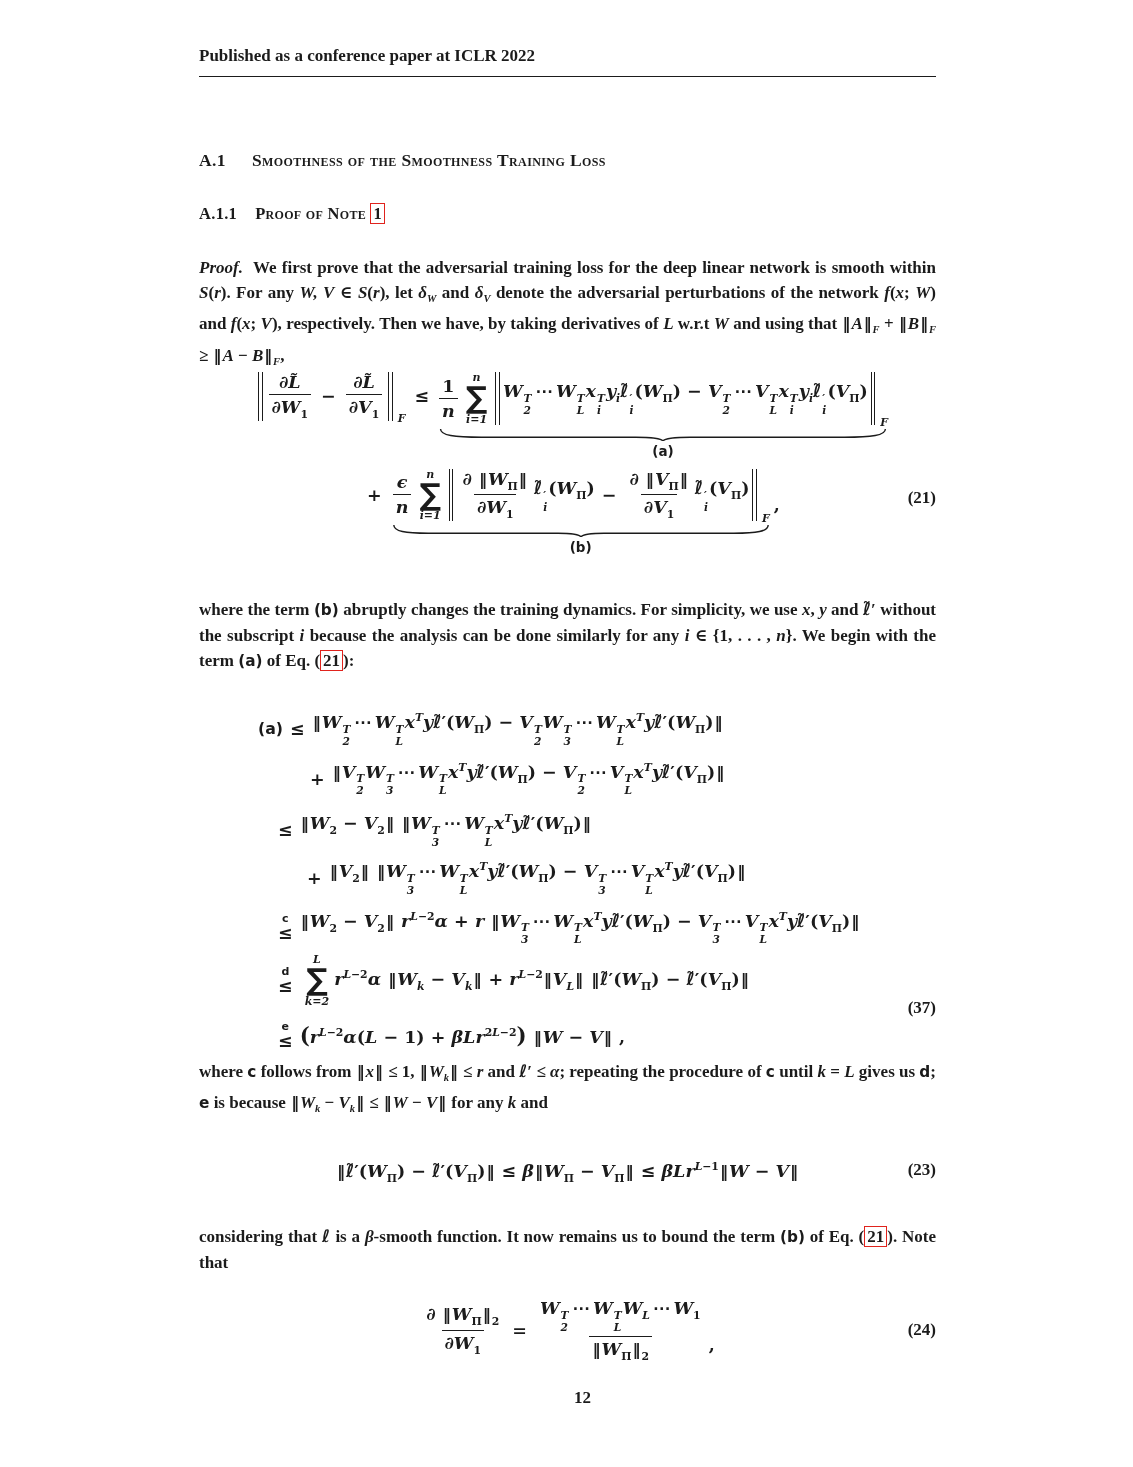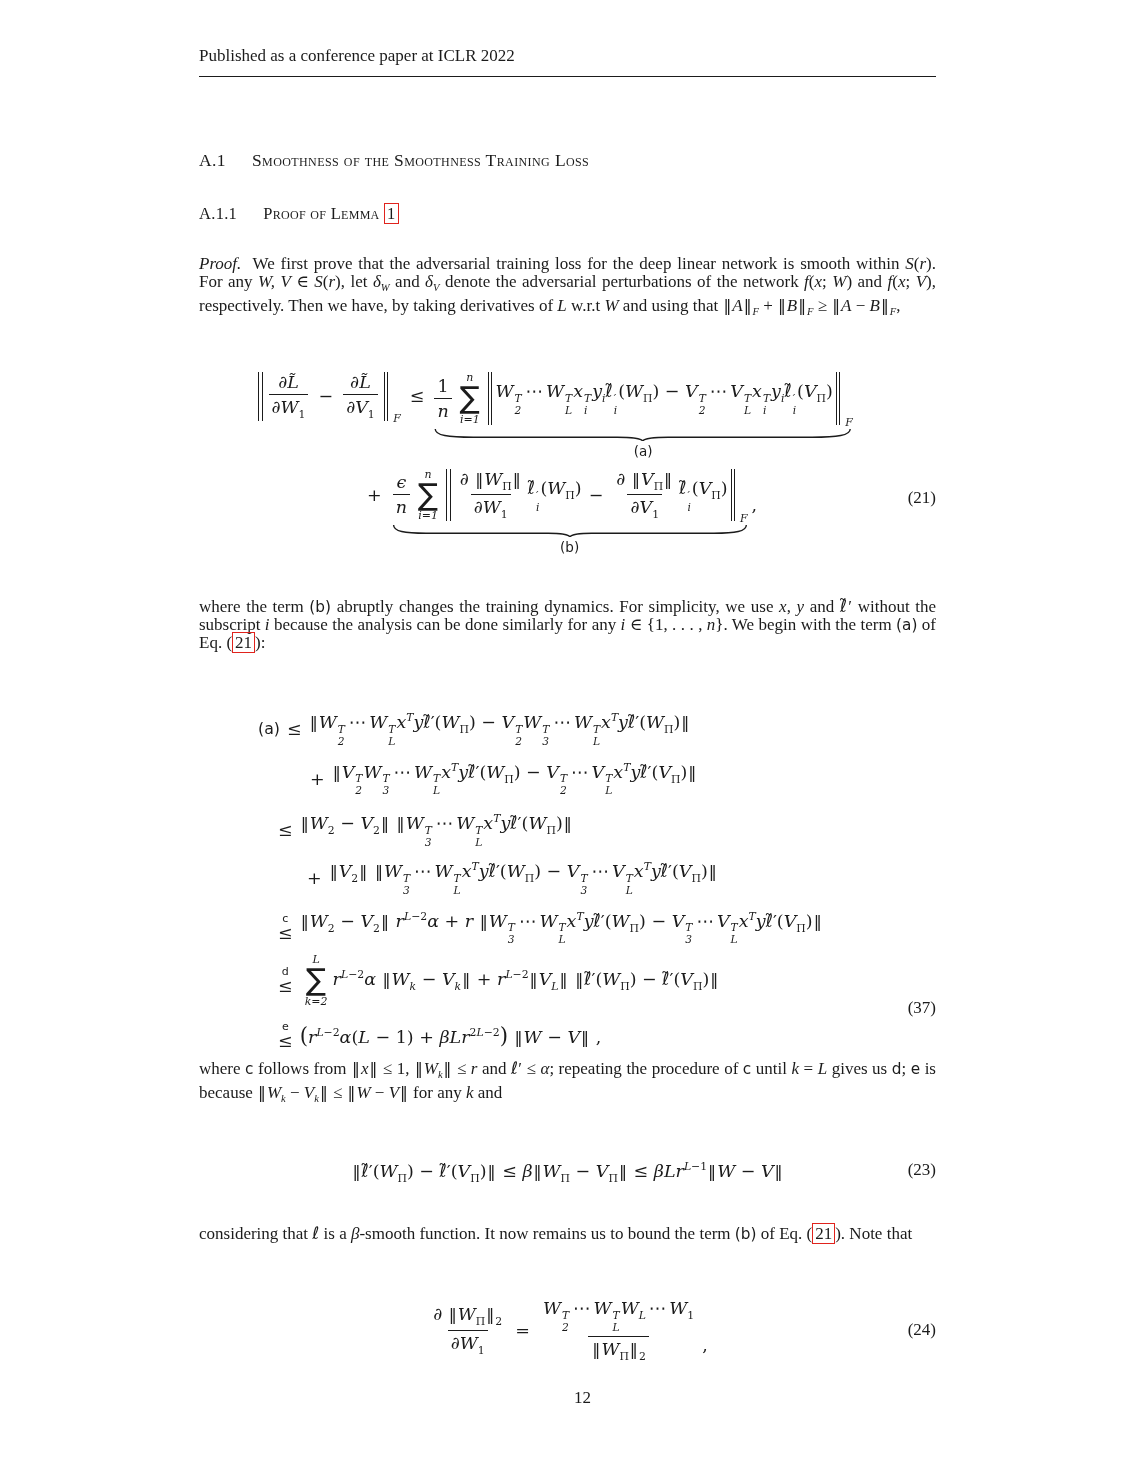--- a/index.html
+++ b/index.html
@@ -1,27 +1,27 @@
 <!DOCTYPE html>
 <html><head>
 <meta charset="utf-8">
 <style>
   html,body{margin:0;padding:0;background:#e8e8e8;}
   .page{position:relative;width:1133px;height:1467px;background:#ffffff;color:#1b1b1b;
-        font-family:"Liberation Serif","DejaVu Serif",serif;overflow:hidden;}
+        font-family:"Liberation Serif","DejaVu Serif",serif;overflow:hidden;font-weight:bold;}
   
   .header{position:absolute;left:199px;top:46px;width:737px;font-size:17px;
           padding-bottom:10px;border-bottom:1.5px solid #1b1b1b;}
   
   .sec{position:absolute;left:199px;display:flex;align-items:flex-start;font-variant:small-caps;}
   .s1{top:150px;font-size:17.5px;gap:26px;letter-spacing:.4px;}
-  .s2{top:204px;font-size:16.5px;gap:26px;letter-spacing:.3px;}
+  .s2{top:204px;font-size:16.5px;gap:18px;letter-spacing:.3px;}
   .ref{border:1.4px solid #e0231d;padding:0 2px;font-variant:normal;}
   
-  .para{position:absolute;left:199px;width:737px;font-size:17px;line-height:18px;
+  .para{position:absolute;left:199px;width:737px;font-size:17px;line-height:25px;
         text-align:justify;margin:0;}
   #p-proof{top:255px;}
   #p-where{top:597px;}
   #p-wherec{top:1059px;}
   #p-considering{top:1224px;}
   
   .eq{position:absolute;left:199px;width:737px;font-family:"DejaVu Serif",serif;font-size:17.5px;}
   .eqnum{position:absolute;right:0;font-size:17px;font-family:"Liberation Serif",serif;}
   .eqline{display:flex;align-items:flex-start;}
   .brow{display:inline-flex;align-items:center;}
@@ -89,21 +89,21 @@
   </div>
 
   <div class="sec s1">
     <span>A.1</span>
     <span>Smoothness of the Smoothness Training Loss</span>
   </div>
 
   <div class="sec s2">
     <span>A.1.1</span>
     <span>
-      <span>Proof of Lemma</span>
+      <span>Proof of Note</span>
       <span class="ref">1</span>
     </span>
   </div>
 
   <p class="para" id="p-proof"><i>Proof.</i>&nbsp; We first prove that the adversarial training loss for the deep linear network is smooth within <i>S</i>(<i>r</i>). For any <i>W, V</i> ∈ <i>S</i>(<i>r</i>), let <i>δ</i><sub><i>W</i></sub> and <i>δ</i><sub><i>V</i></sub> denote the adversarial perturbations of the network <i>f</i>(<i>x</i>; <i>W</i>) and <i>f</i>(<i>x</i>; <i>V</i>), respectively. Then we have, by taking derivatives of <i>L</i> w.r.t <i>W</i> and using that <span class="nn">‖</span><i>A</i><span class="nn">‖</span><sub><i>F</i></sub> + <span class="nn">‖</span><i>B</i><span class="nn">‖</span><sub><i>F</i></sub> ≥ <span class="nn">‖</span><i>A</i> − <i>B</i><span class="nn">‖</span><sub><i>F</i></sub>,</p>
 
   <div class="eq" id="eq21" style="position:absolute;">
     <div class="eqline" id="eq21l1">
       <span class="brow">
           <span class="tb"></span>

